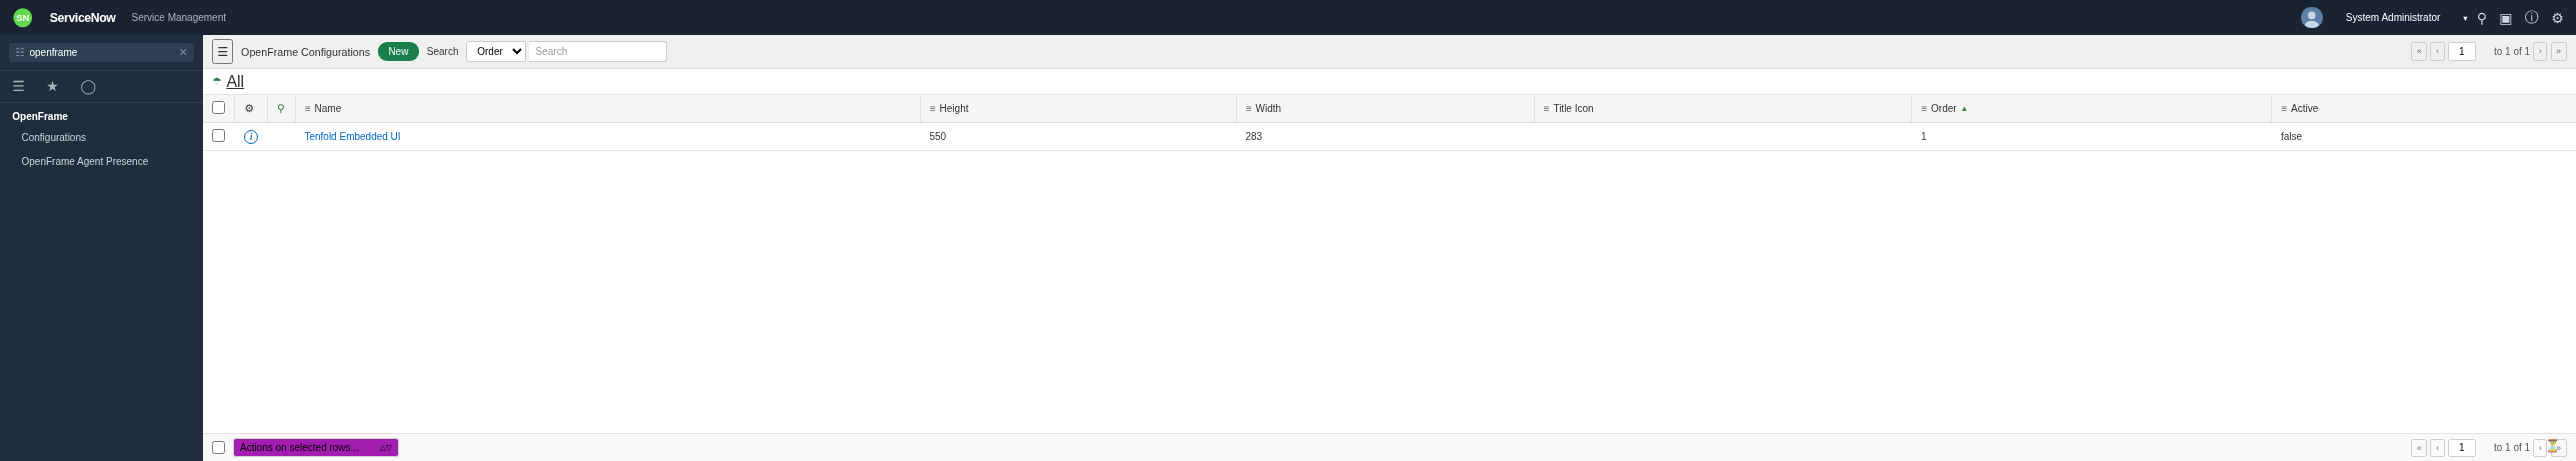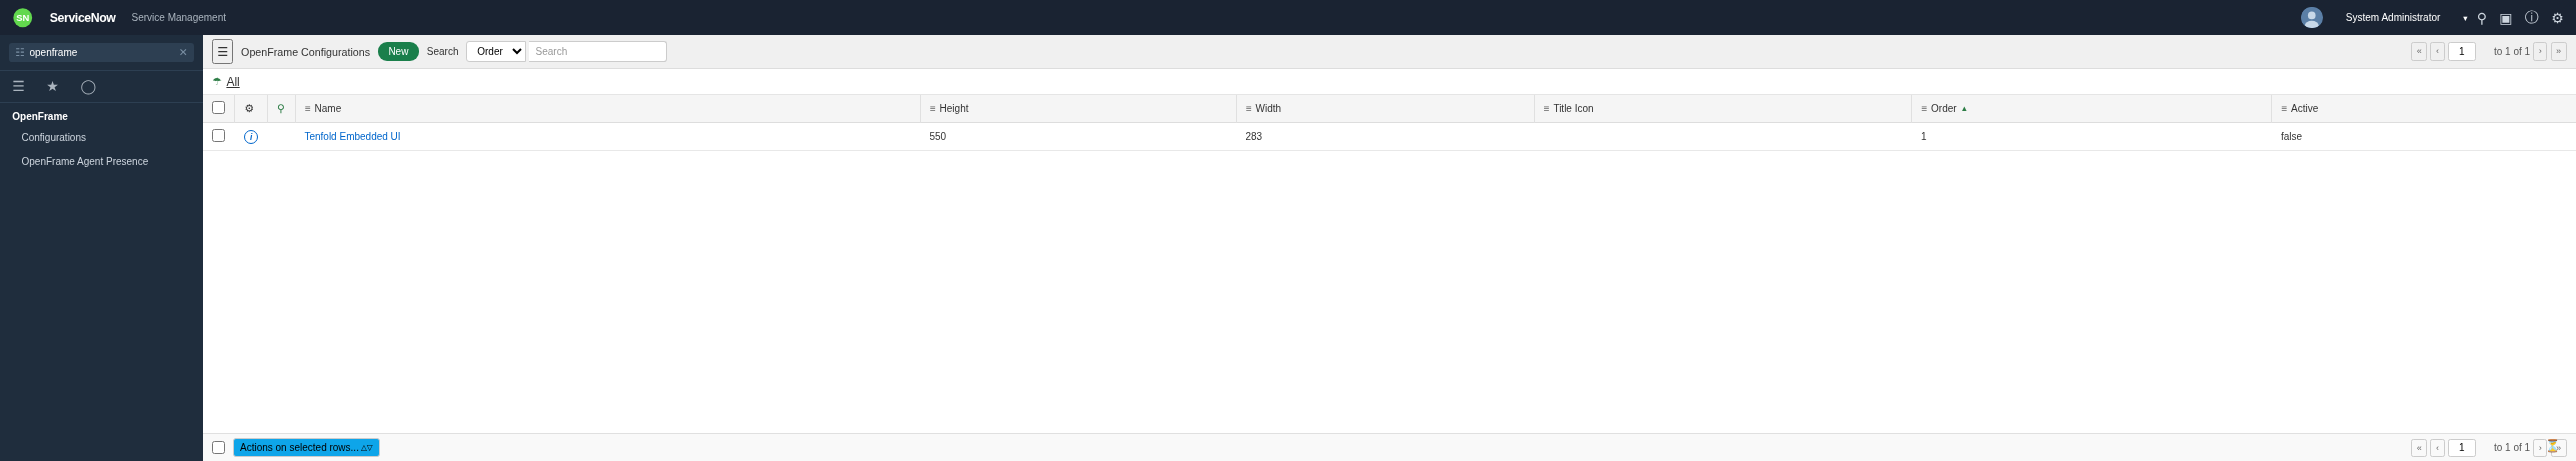--- a/index.html
+++ b/index.html
@@ -240,21 +240,21 @@
       background: #fff;
       border-bottom: 0.8px solid #e5e5e5;
       gap: 4.6px;
       height: 26px;
     }
     .filter-icon {
       color: #2d7d46;
       font-size: 10.7px;
     }
     .filter-all {
-      font-size: 12px;
+      font-size: 16px;
       color: #333;
       text-decoration: underline;
     }
 
     
     .data-table {
       width: 100%;
       border-collapse: collapse;
       font-size: 10px;
     }
@@ -314,25 +314,25 @@
       padding: 4.6px 9.2px;
       border-top: 0.8px solid #e0e0e0;
       background: #f9f9f9;
       gap: 7.7px;
     }
     .actions-select {
       display: flex;
       align-items: center;
       border: 0.8px solid #ccc;
       border-radius: 3px;
-      background: #0ea5e9;
+      background: #a21caf;
       padding: 3.1px 6.1px;
       font-size: 10px;
       cursor: pointer;
-      gap: 2px;
+      gap: 21px;
     }
     .pagination-bottom {
       margin-left: auto;
       display: flex;
       align-items: center;
       gap: 3.1px;
     }
 
     
     .page-footer {

